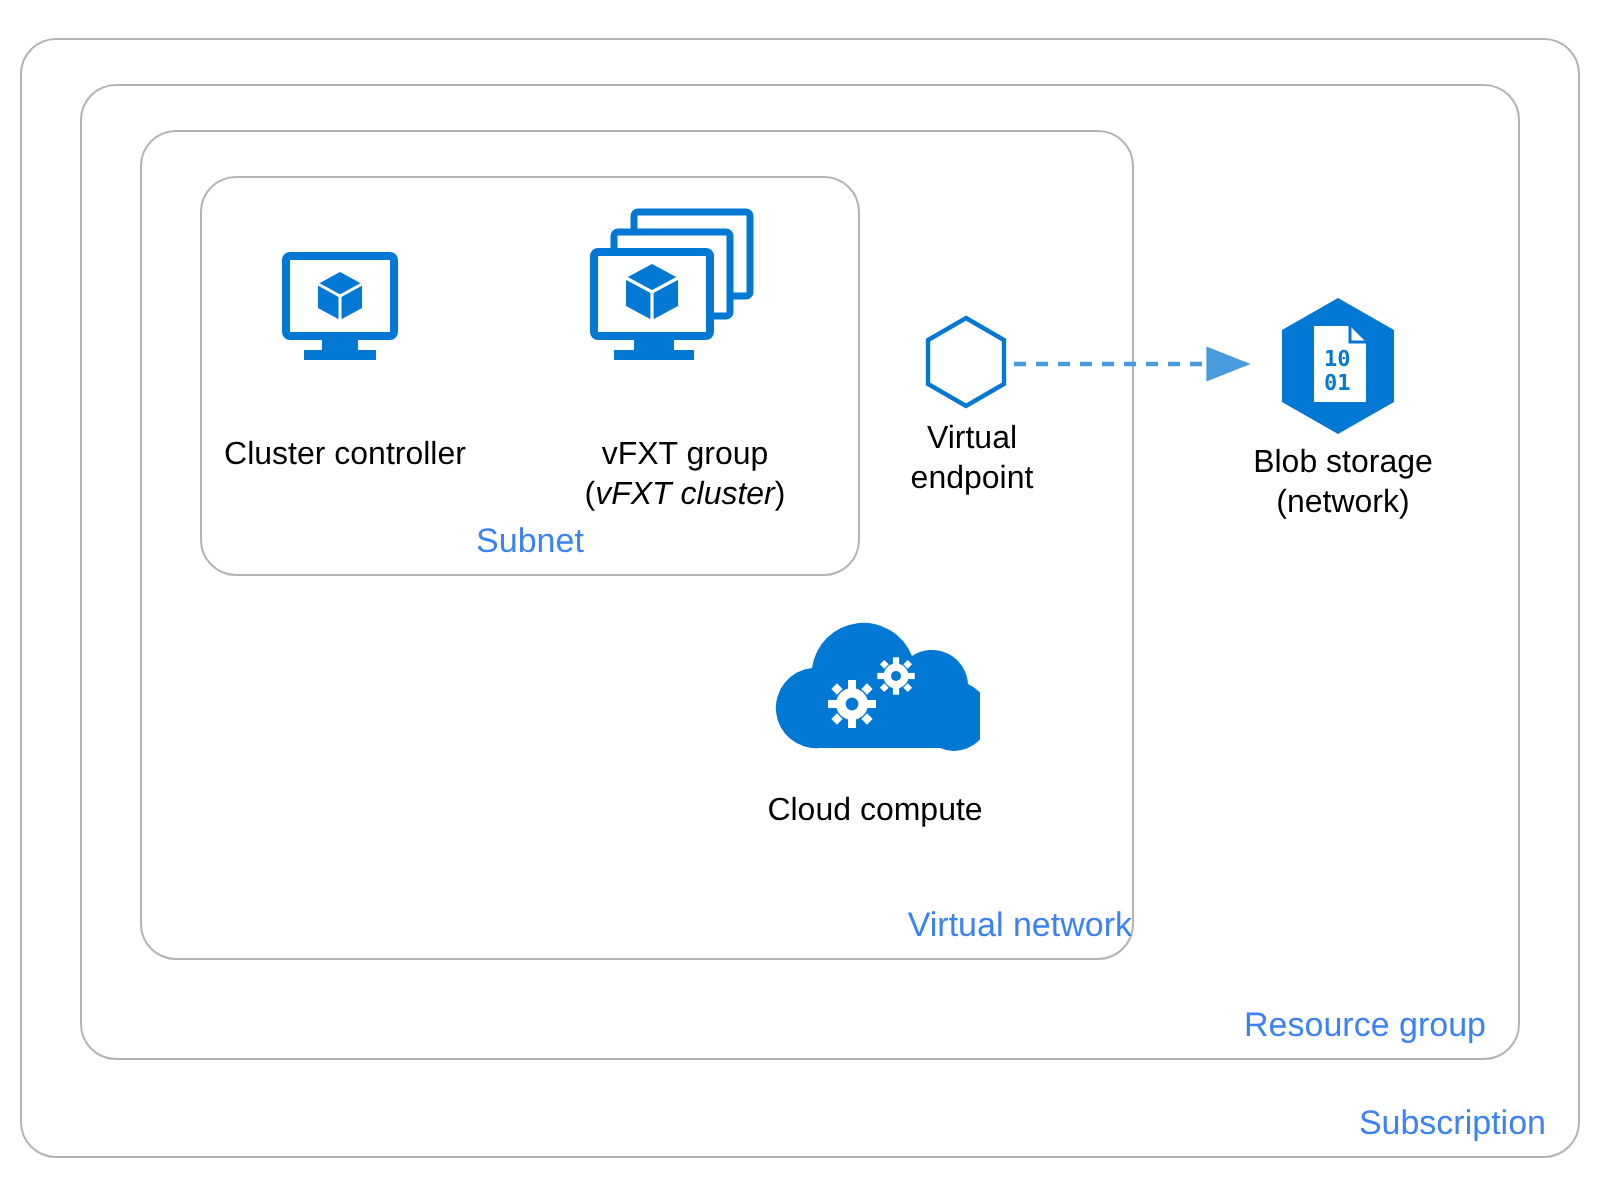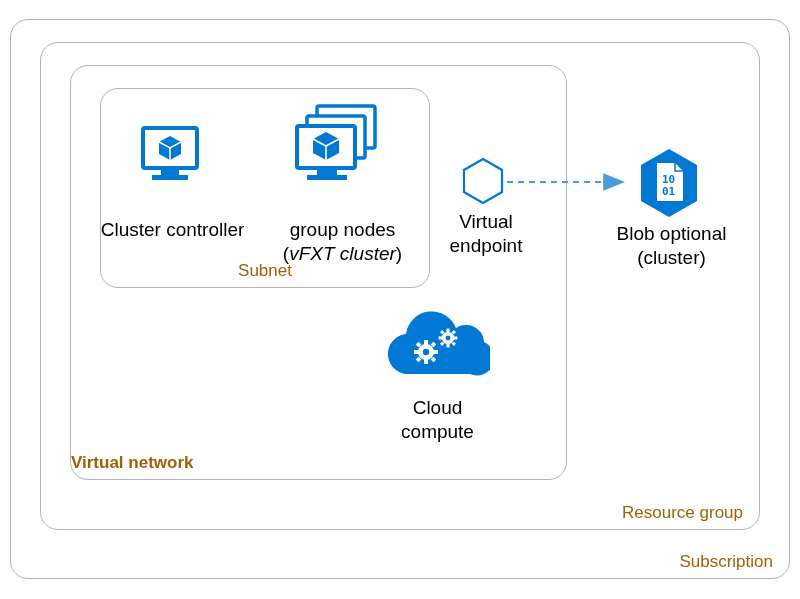--- a/index.html
+++ b/index.html
@@ -14,45 +14,45 @@
   .box {
     position: absolute;
     border: 1px solid #b3b3b3;
     border-radius: 18px;
     background: transparent;
   }
   .box-label {
     position: absolute;
     right: 16px;
     bottom: 6px;
-    color: #a16207;
+    color: #3b82f6;
     font-size: 17px;
   }
   .item-label {
     position: absolute;
     text-align: center;
     color: #000;
-    font-size: 19px;
+    font-size: 16px;
     line-height: 1.25;
   }
   svg { position: absolute; }
 </style>
 </head>
 <body>
 
 <div class="box" style="left:10px; top:19px; width:780px; height:560px;">
   <span class="box-label">Subscription</span>
 </div>
 
 <div class="box" style="left:40px; top:42px; width:720px; height:488px;">
   <span class="box-label">Resource group</span>
 </div>
 
 <div class="box" style="left:70px; top:65px; width:497px; height:415px;">
-  <span class="box-label" style="left:0; right:0; text-align:left;font-weight:bold;">Virtual network</span>
+  <span class="box-label" style="left:0; right:0; text-align:right;">Virtual network</span>
 </div>
 
 <div class="box" style="left:100px; top:88px; width:330px; height:200px;">
   <span class="box-label" style="left:0; right:0; text-align:center;">Subnet</span>
 </div>
 
 <svg style="left:135px; top:120px;" width="70" height="70" viewBox="0 0 70 70">
   <rect x="8" y="8" width="54" height="40" rx="2" fill="none" stroke="#0078d4" stroke-width="4"></rect>
   <rect x="10" y="10" width="50" height="36" fill="#fff"></rect>
   <rect x="26" y="50" width="18" height="5" fill="#0078d4"></rect>
@@ -72,21 +72,21 @@
 
   <rect x="12" y="26" width="58" height="42" rx="2" fill="#fff" stroke="#0078d4" stroke-width="4"></rect>
   <rect x="32" y="70" width="20" height="5" fill="#0078d4"></rect>
   <rect x="22" y="75" width="40" height="5" fill="#0078d4"></rect>
 
   <polygon points="41,32 54,39 54,53 41,60 28,53 28,39" fill="#0078d4"></polygon>
   <polyline points="28,39 41,46 54,39" stroke="#fff" stroke-width="1.6" fill="none"></polyline>
   <line x1="41" y1="46" x2="41" y2="60" stroke="#fff" stroke-width="1.6"></line>
 </svg>
 <div class="item-label" style="left:270px; top:218px; width:145px;">
-  <span>group nodes</span><br>
+  <span>vFXT group</span><br>
   <span>(</span><em style="font-style:italic;">vFXT cluster</em><span>)</span>
 </div>
 
 <svg style="left:460px; top:155px;" width="46" height="52" viewBox="0 0 46 52">
   <polygon points="23,4 42,15 42,37 23,48 4,37 4,15" fill="#fff" stroke="#0078d4" stroke-width="2.2"></polygon>
 </svg>
 <div class="item-label" style="left:441px; top:210px; width:90px;">
   <span>Virtual</span><br>
   <span>endpoint</span>
 </div>
@@ -102,22 +102,22 @@
 
 <svg style="left:635px; top:145px;" width="68" height="76" viewBox="0 0 68 76">
   <polygon points="34,4 62,20 62,56 34,72 6,56 6,20" fill="#0078d4"></polygon>
 
   <path d="M22 18 h18 l8 8 v30 h-26 z" fill="#fff"></path>
   <path d="M40 18 v8 h8" fill="none" stroke="#0078d4" stroke-width="1.5"></path>
   <text x="27" y="38" font-size="11" font-family="monospace" fill="#0078d4" font-weight="bold">10</text>
   <text x="27" y="50" font-size="11" font-family="monospace" fill="#0078d4" font-weight="bold">01</text>
 </svg>
 <div class="item-label" style="left:614px; top:222px; width:115px;">
-  <span>Blob optional</span><br>
-  <span>(cluster)</span>
+  <span>Blob storage</span><br>
+  <span>(network)</span>
 </div>
 
 <svg style="left:380px; top:310px;" width="110" height="80" viewBox="0 0 110 80">
   <path d="M30 64
            a20 20 0 0 1 -4 -40
            a26 26 0 0 1 50 -6
            a18 18 0 0 1 28 14
            a16 16 0 0 1 -14 32
            z" fill="#0078d4"></path>
 

